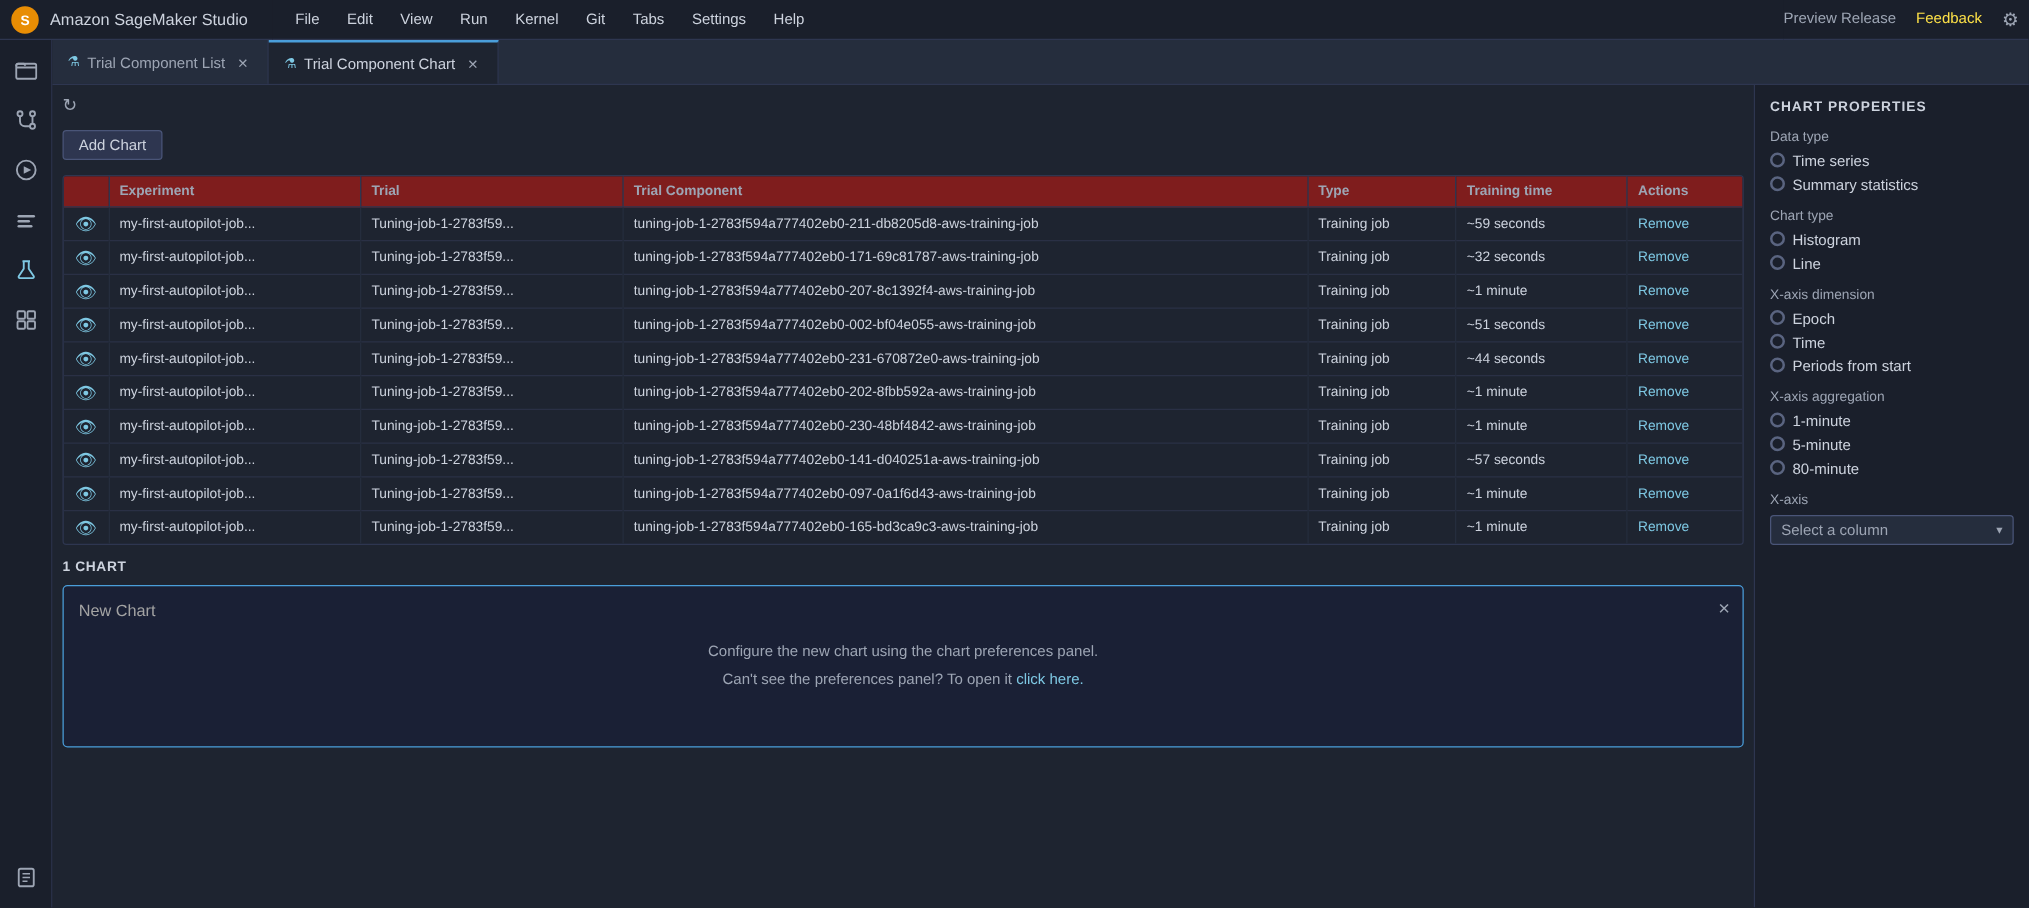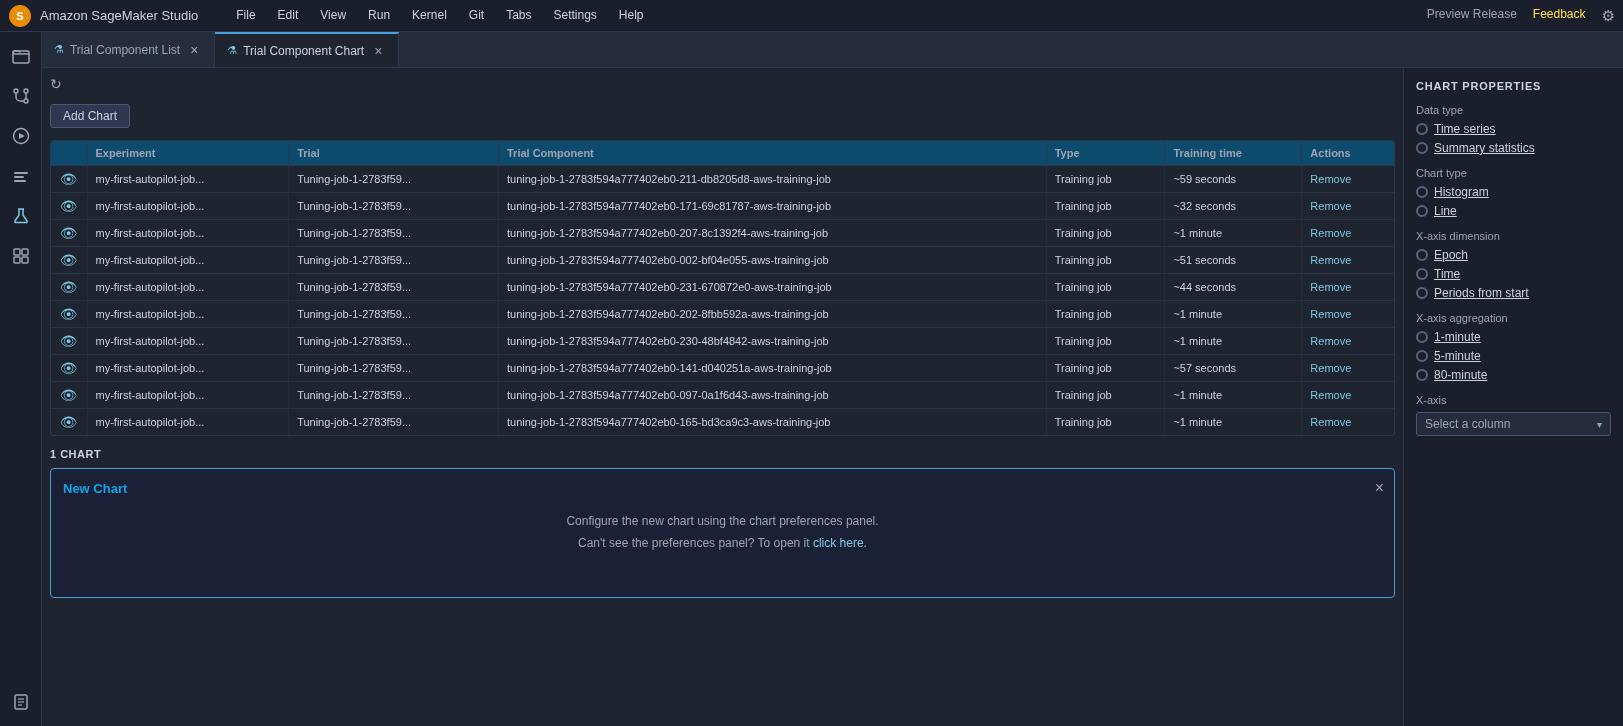--- a/index.html
+++ b/index.html
@@ -72,21 +72,21 @@
       background: #2e3650; border: 1px solid #4a5578; color: #cdd3de;
       padding: 4px 12px; font-size: 12px; cursor: pointer; border-radius: 3px;
     }
 
     
     .table-container {
       border: 1px solid #2e3650; border-radius: 3px; overflow: hidden;
       flex: 0 0 auto;
     }
     table { width: 100%; border-collapse: collapse; }
-    thead tr { background: #0c4a6e; }
+    thead tr { background: #7f1d1d; }
     thead th {
       padding: 6px 8px; text-align: left; color: #9da5b4;
       font-size: 11px; font-weight: 600; border-bottom: 1px solid #2e3650;
       border-right: 1px solid #2e3650; white-space: nowrap;
     }
     thead th:last-child { border-right: none; }
     tbody tr { border-bottom: 1px solid #2a3045; }
     tbody tr:last-child { border-bottom: none; }
     tbody td {
       padding: 5px 8px; color: #cdd3de; font-size: 11px;
@@ -98,35 +98,35 @@
     .remove-link { color: #7ec8e3; cursor: pointer; font-size: 11px; }
 
     
     .chart-section { margin-top: 12px; flex: 1; }
     .chart-count-label { font-size: 11px; font-weight: 700; color: #cdd3de; text-transform: uppercase; letter-spacing: 0.5px; margin-bottom: 8px; }
     .new-chart-box {
       border: 1px solid #4a9eda; border-radius: 4px; background: #1a2035;
       padding: 20px; min-height: 130px; position: relative;
       display: flex; flex-direction: column; align-items: center; justify-content: center;
     }
-    .new-chart-title { font-size: 13px; font-weight: 700; color: #0ea5e9; position: absolute; top: 12px; left: 12px; }
+    .new-chart-title { font-size: 13px; font-weight: 400; color: #a3a3a3; position: absolute; top: 12px; left: 12px; }
     .new-chart-close { position: absolute; top: 10px; right: 10px; color: #9da5b4; cursor: pointer; font-size: 16px; }
     .new-chart-message { text-align: center; color: #9da5b4; font-size: 12px; line-height: 1.8; }
     .new-chart-link { color: #7ec8e3; cursor: pointer; }
 
     
     .right-panel {
       width: 220px; background: #1a1f2b; border-left: 1px solid #2e3650;
       padding: 12px; overflow-y: auto; flex-shrink: 0;
     }
     .panel-title { font-size: 11px; font-weight: 700; color: #cdd3de; text-transform: uppercase; letter-spacing: 0.8px; margin-bottom: 12px; }
     .prop-section-label { font-size: 11px; color: #9da5b4; margin-bottom: 6px; margin-top: 12px; }
     .prop-section-label:first-of-type { margin-top: 0; }
     .radio-option {
-      display: flex; align-items: center; gap: 6px; margin-bottom: 5px; cursor: pointer; text-decoration: underline;
+      display: flex; align-items: flex-start; gap: 6px; margin-bottom: 5px; cursor: pointer;
     }
     .radio-circle {
       width: 12px; height: 12px; border-radius: 50%; border: 2px solid #5a6480;
       display: flex; align-items: center; justify-content: center; flex-shrink: 0;
     }
     .radio-label { font-size: 12px; color: #cdd3de; }
 
     
     .x-axis-select {
       display: flex; align-items: center; background: #252d3d; border: 1px solid #4a5578;

